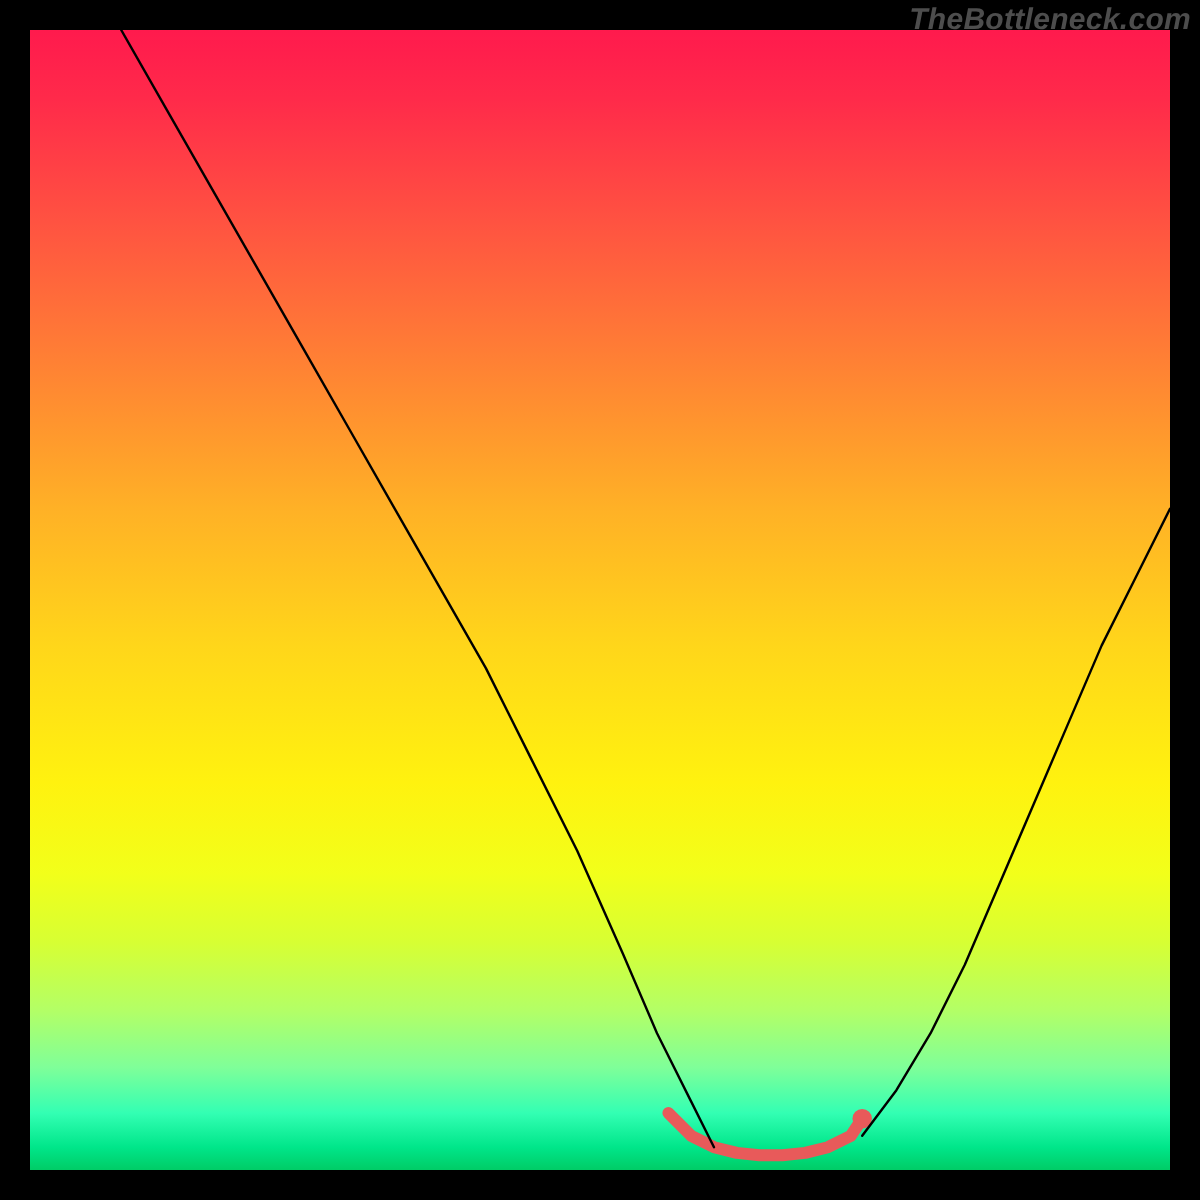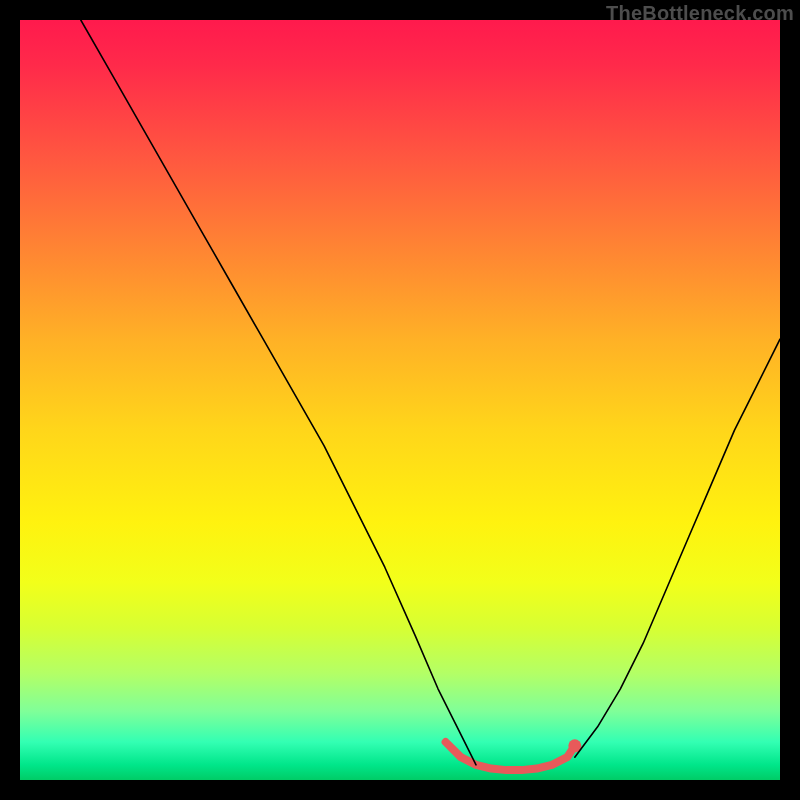--- a/index.html
+++ b/index.html
@@ -41,20 +41,21 @@
   }
   .watermark {
     position: absolute;
     top: 2px;
     right: 6px;
     color: #4d4d4d;
     font-size: 20px;
     font-weight: 600;
     letter-spacing: 0.2px;
     user-select: none;
+    font-style: italic;
   }
   svg.overlay {
     position: absolute;
     inset: 0;
   }
 </style>
 </head>
 <body>
 
 <div class="plot-area">

